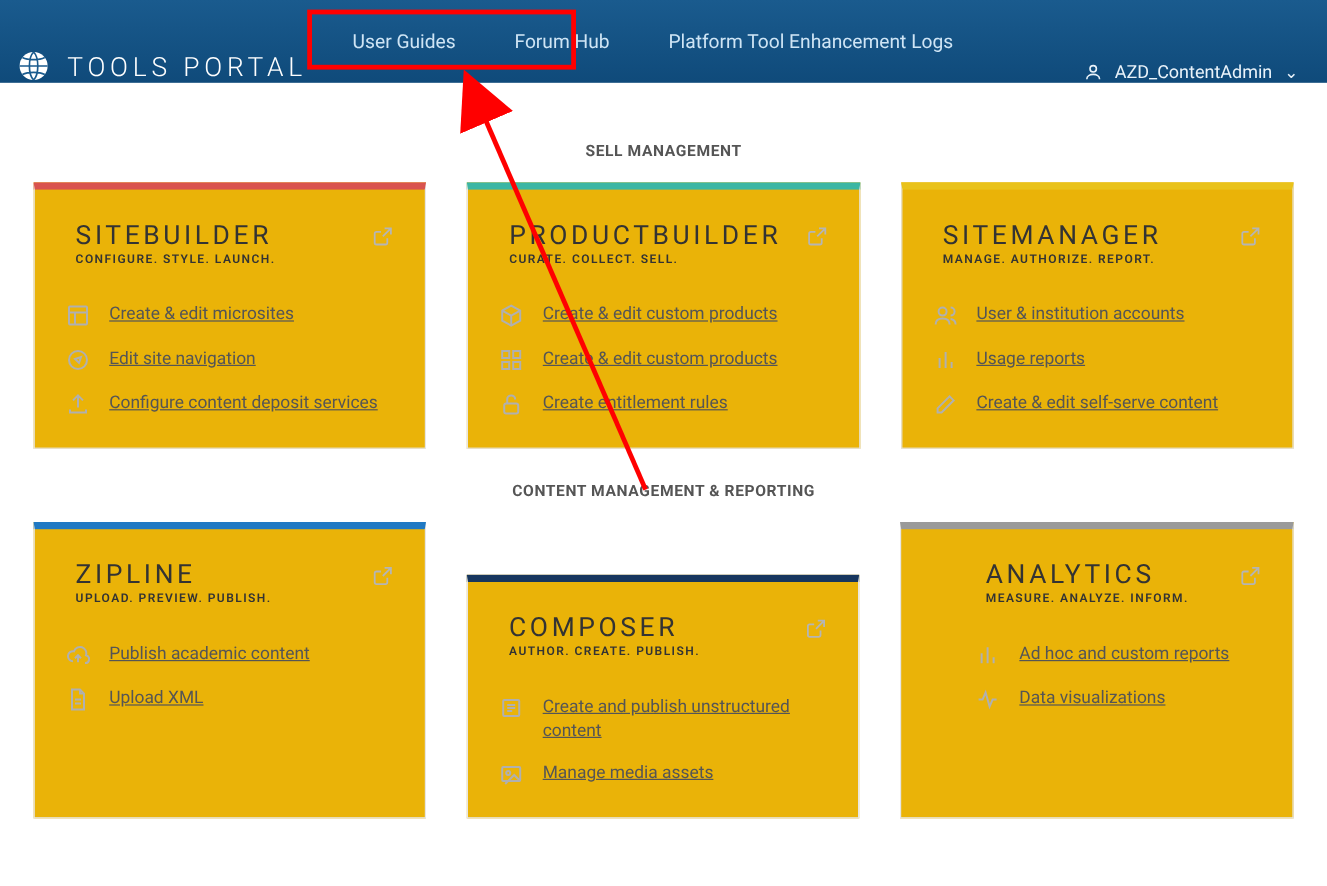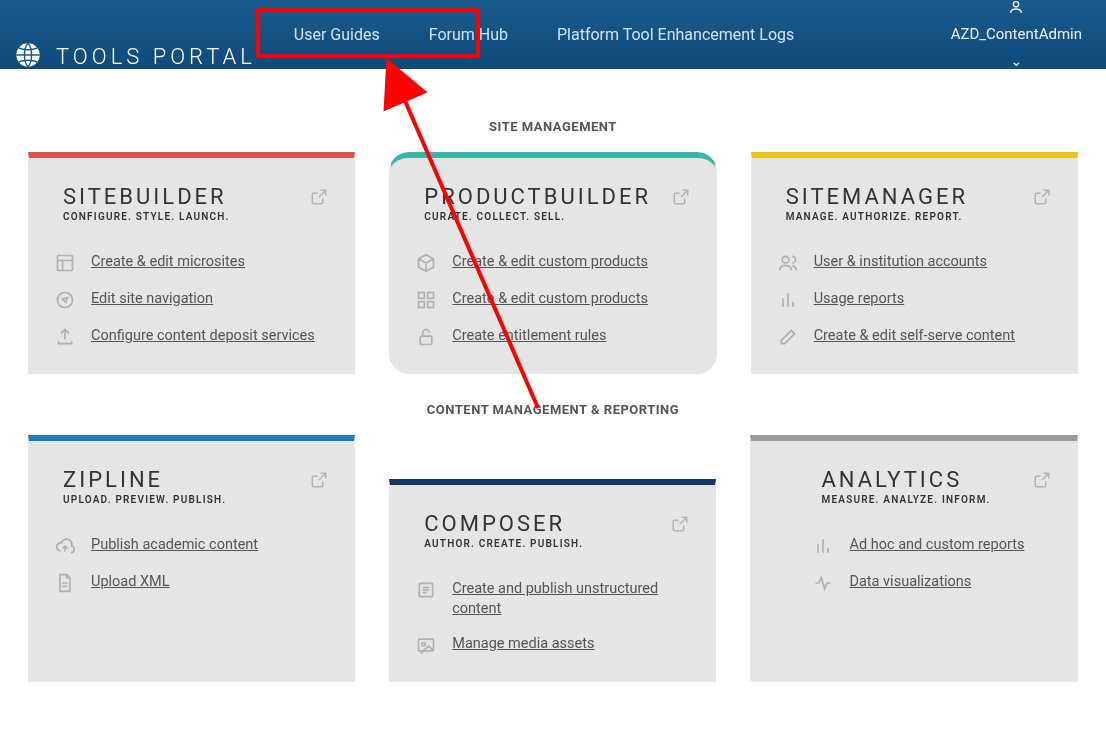--- a/index.html
+++ b/index.html
@@ -46,21 +46,20 @@
     cursor: pointer;
   }
   .user-area {
     margin-left: auto;
     display: flex;
     align-items: center;
     gap: 10px;
     font-size: 15px;
     cursor: pointer;
     color: #eaf3fa;
-    flex-direction: column;
   }
   .user-area .chev {
     font-size: 14px;
   }
   .user-icon-svg { width:16px; height:16px; }
 
   
   .annot-box {
     position: absolute;
     top: 8px;
@@ -94,21 +93,21 @@
     margin-top: 50px;
     margin-bottom: 18px;
   }
   .card-row {
     display: flex;
     gap: 34px;
     justify-content: center;
   }
   .card {
     width: 330px;
-    background: #e5e5e5;
+    background: #eab308;
     border: 1px solid #e6e6e6;
     border-top-width: 6px;
     position: relative;
     padding-bottom: 10px;
   }
   .card-head {
     padding: 26px 26px 4px 34px;
     display: flex;
     justify-content: space-between;
     align-items: flex-start;
@@ -147,21 +146,21 @@
   .li-icon {
     width: 20px; height: 20px;
     flex: 0 0 20px;
     color: #b0b0b0;
     margin-top: 1px;
   }
   .li-text { flex: 1; line-height: 1.35; text-decoration: underline; }
 
   
   .bc-red    { border-top-color: #d9534f; }
-  .bc-teal   { border-top-color: #3bb6a4; border-radius: 20px; }
+  .bc-teal   { border-top-color: #3bb6a4; }
   .bc-yellow { border-top-color: #e9c21a; }
   .bc-blue   { border-top-color: #2079c3; }
   .bc-navy   { border-top-color: #17365e; margin-top: 44px; }
   .bc-gray   { border-top-color: #9a9a9a; padding-left: 36px; }
 
   svg { display:block; }
 </style>
 </head>
 <body>
 
@@ -266,21 +265,21 @@
   <defs>
     <marker id="ah" markerWidth="12" markerHeight="12" refX="6" refY="6" orient="auto">
       <path d="M0 0L12 6L0 12z" fill="#ff0000"></path>
     </marker>
   </defs>
   <line x1="160" y1="350" x2="18" y2="22" stroke="#ff0000" stroke-width="4" marker-end="url(#ah)"></line>
 </svg>
 
 <div class="page">
 
-  <div class="section-title">SITE MANAGEMENT</div>
+  <div class="section-title">SELL MANAGEMENT</div>
   <div class="card-row">
 
     <div class="card bc-red">
       <div class="card-head">
         <div>
           <div class="card-title">SITEBUILDER</div>
           <div class="card-sub">CONFIGURE. STYLE. LAUNCH.</div>
         </div>
         <span class="ext-icon">
             <svg viewBox="0 0 24 24" width="18" height="18">

